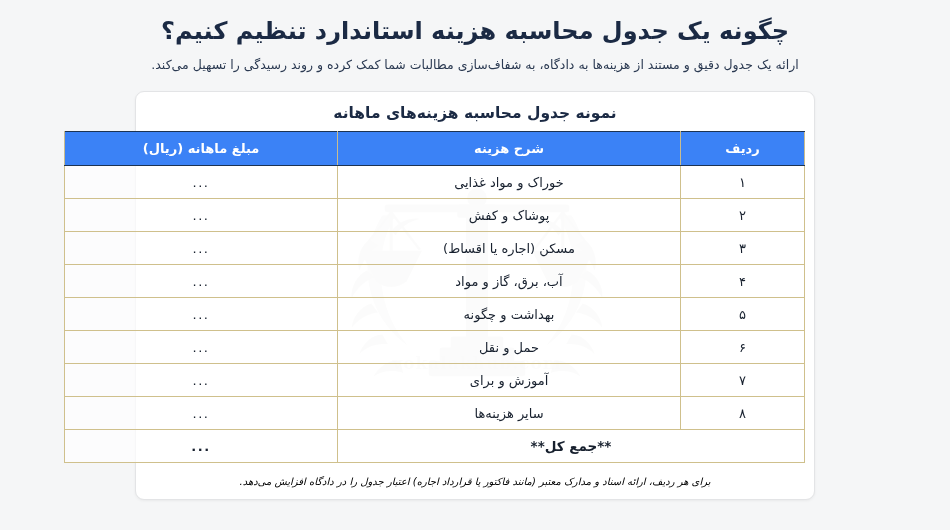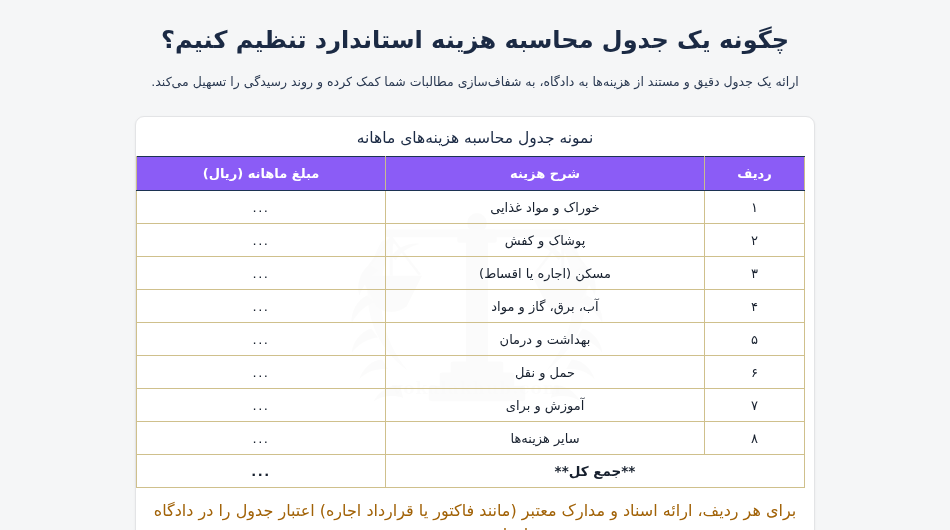--- a/index.html
+++ b/index.html
@@ -22,32 +22,32 @@
     position: relative;
     box-sizing: border-box;
     display: flex;
     flex-direction: column;
     align-items: center;
   }
 
   
   .headline {
     margin: 0;
-    padding-top: 24px;
+    padding-top: 15px;
     font-size: 24px;
     font-weight: bold;
     color: #1b2a44;
     text-align: center;
     letter-spacing: 0;
     line-height: 1.35;
     direction: rtl;
   }
 
   .subhead {
-    margin: 8px;
+    margin: 0;
     padding-top: 9px;
     font-size: 12.5px;
     font-weight: normal;
     color: #2b3a52;
     text-align: center;
     line-height: 1.5;
     direction: rtl;
     max-width: 760px;
   }
 
@@ -92,43 +92,43 @@
     color: #5c5b55;
     opacity: 0.5;
     direction: ltr;
   }
 
   .card-title {
     position: relative;
     z-index: 2;
     text-align: center;
     font-size: 15.5px;
-    font-weight: normal;
+    font-weight: bold;
     color: #1b2a44;
     margin: 0 0 9px 0;
     direction: rtl;
   }
 
   
   table.expense-table {
     position: relative;
     z-index: 2;
     width: 100%;
     border-collapse: collapse;
     table-layout: fixed;
     direction: rtl;
     background: transparent;
   }
 
   table.expense-table thead th {
-    background: #8b5cf6;
+    background: #3b82f6;
     color: #ffffff;
     font-size: 13px;
     font-weight: bold;
-    padding: 9px 6px;
+    padding: 9px 18px;
     text-align: center;
     border-left: 1px solid #c9bc8e;
     border-right: 1px solid #c9bc8e;
     border-top: 1px solid #1c3352;
     border-bottom: 1px solid #1c3352;
   }
   table.expense-table thead th:first-child { border-right: 1px solid #c9bc8e; text-align: center; }
   table.expense-table thead th:last-child  { border-left: 1px solid #c9bc8e; }
 
   table.expense-table tbody td {
@@ -156,24 +156,25 @@
     border: 1px solid #c9bc8e;
   }
   tr.total-row td.total-label { font-size: 13.5px; }
   tr.total-row td.total-amount { letter-spacing: 1.5px; font-weight: bold; }
 
   .card-footnote {
     position: relative;
     z-index: 2;
     margin: 11px 0 0 0;
     text-align: center;
-    font-size: 16px;
-    color: #a16207;
+    font-size: 10px;
+    color: #000000;
     line-height: 1.5;
     direction: rtl;
+    font-style: italic;
   }
 
   
   .site-url {
     position: absolute;
     right: auto;
     left: 18px;
     bottom: 9px;
     font-size: 12.5px;
     font-weight: bold;
@@ -260,21 +261,21 @@
           <td class="col-sharh">مسکن (اجاره یا اقساط)</td>
           <td class="col-mablagh">...</td>
         </tr>
         <tr>
           <td class="col-radif">۴</td>
           <td class="col-sharh">آب، برق، گاز و مواد</td>
           <td class="col-mablagh">...</td>
         </tr>
         <tr>
           <td class="col-radif">۵</td>
-          <td class="col-sharh">بهداشت و درمان</td>
+          <td class="col-sharh">بهداشت و چگونه</td>
           <td class="col-mablagh">...</td>
         </tr>
         <tr>
           <td class="col-radif">۶</td>
           <td class="col-sharh">حمل و نقل</td>
           <td class="col-mablagh">...</td>
         </tr>
         <tr>
           <td class="col-radif">۷</td>
           <td class="col-sharh">آموزش و برای</td>

